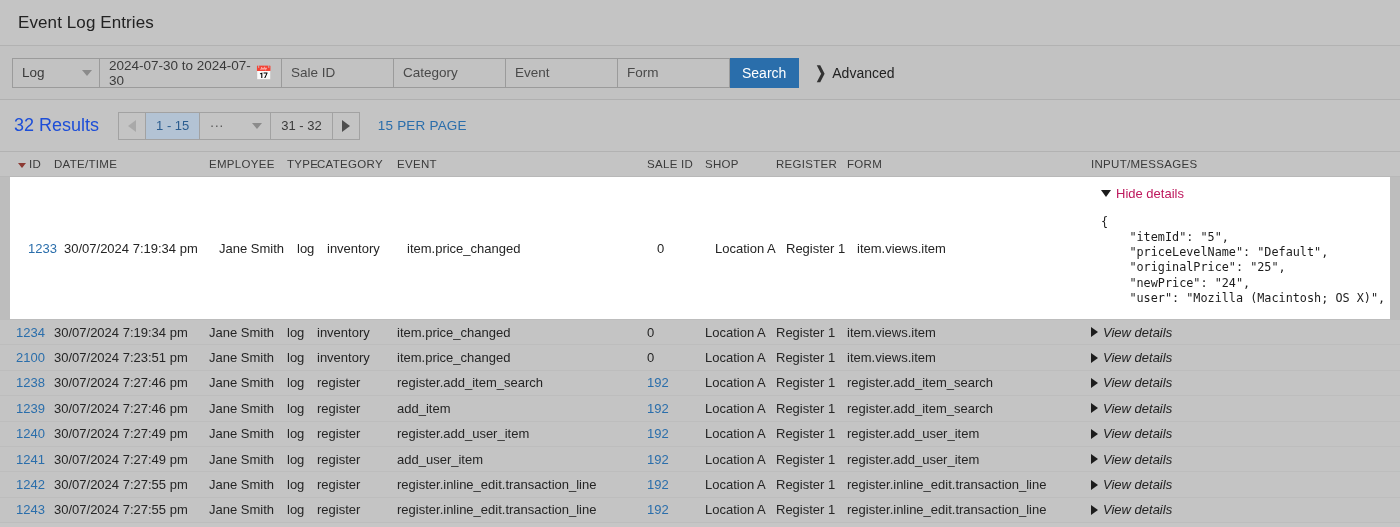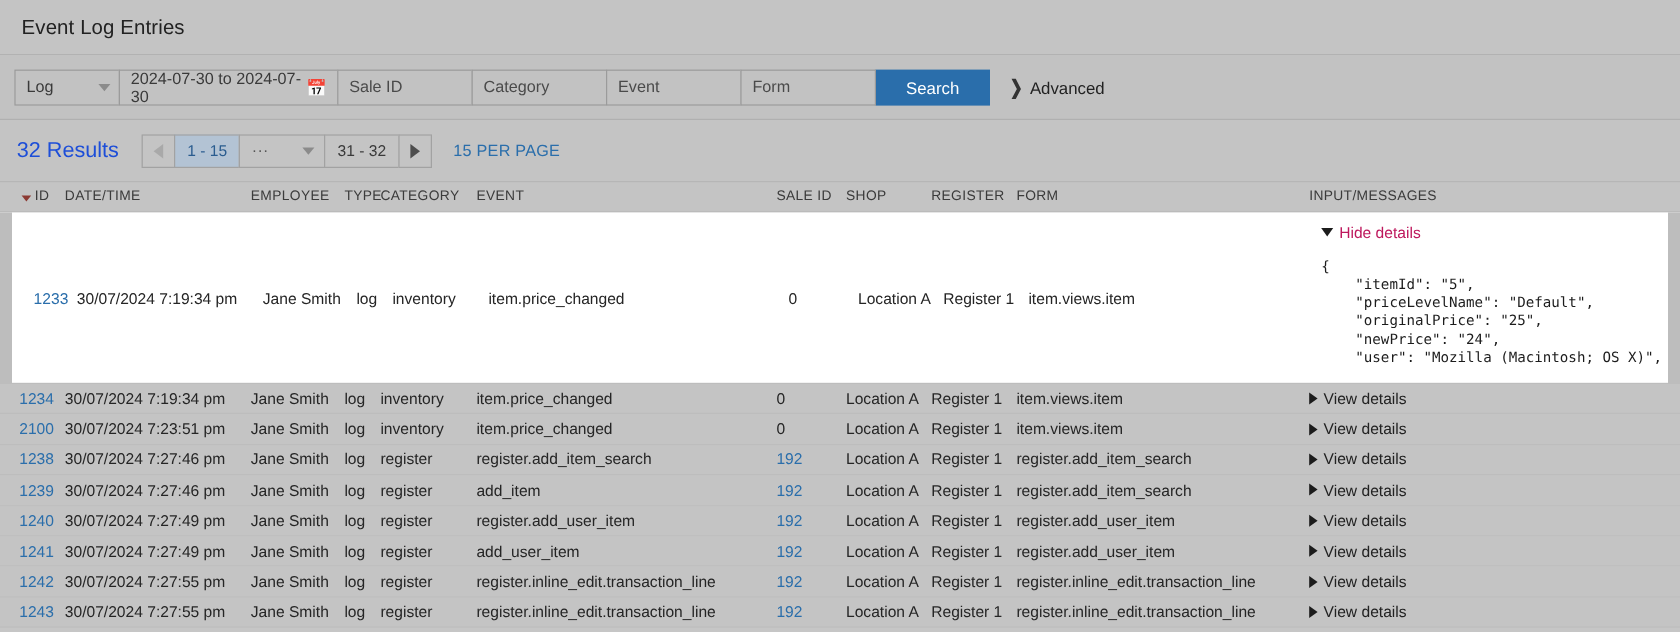--- a/index.html
+++ b/index.html
@@ -66,21 +66,21 @@
     border-top: 6px solid #8b8b8b;
   }
   .cal-icon { color: #8e8e8e; font-size: 14px; line-height: 1; }
   .search-btn {
     height: 30px;
     background: #2a6eab;
     color: #ffffff;
     border: none;
     font-family: "Liberation Sans", sans-serif;
     font-size: 14px;
-    padding: 0 26px;
+    padding: 0 13px;
     cursor: pointer;
     margin-left: -1px;
     text-align: center;
   }
   .advanced {
     margin-left: 16px;
     display: flex;
     align-items: center;
     gap: 6px;
     color: #222222;
@@ -197,20 +197,21 @@
   }
   .link { color: #2a6eab; }
   .id-link { color: #2a6eab; cursor: pointer; }
 
   .view-details {
     display: flex;
     align-items: center;
     gap: 5px;
     cursor: pointer;
     color: #222;
+    font-style: italic;
   }
   .vd-tri {
     width: 0; height: 0;
     border-top: 5px solid transparent;
     border-bottom: 5px solid transparent;
     border-left: 7px solid #1c1c1c;
   }
   .vd-tri.down {
     border-left: 5px solid transparent;
     border-right: 5px solid transparent;

